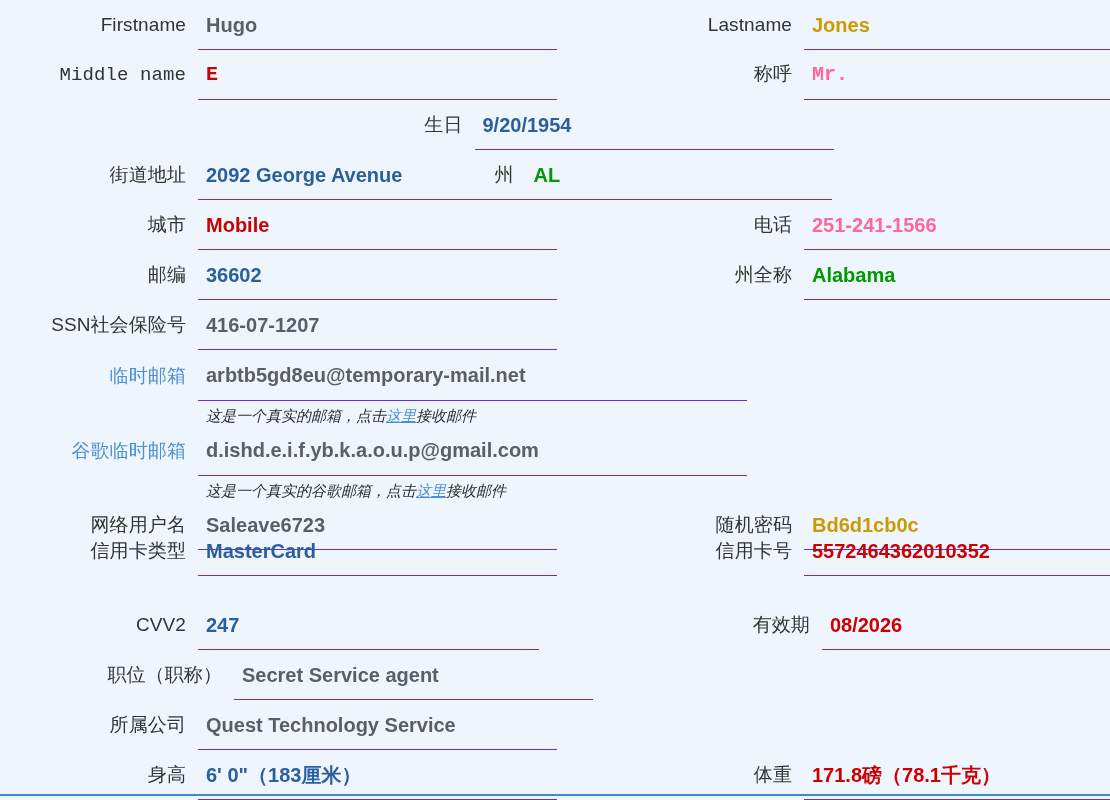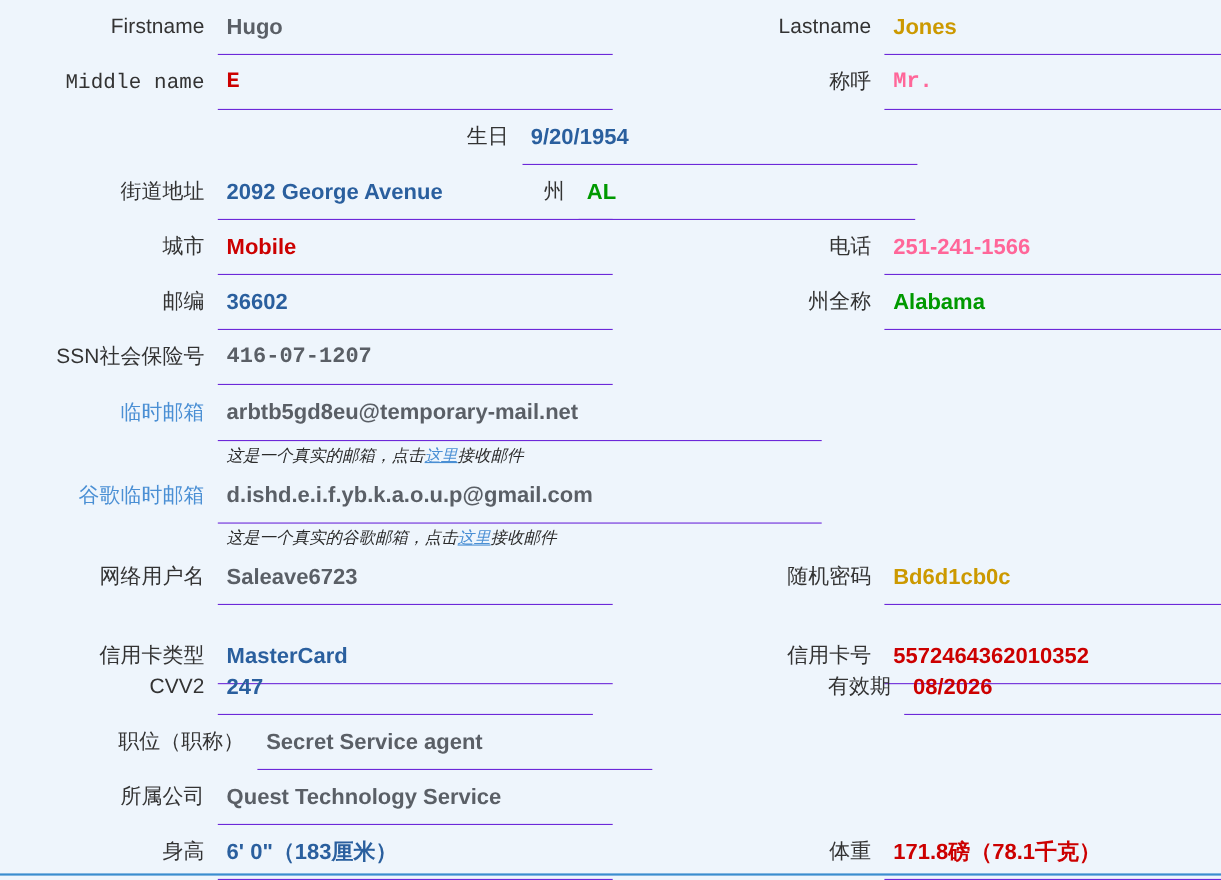--- a/index.html
+++ b/index.html
@@ -76,21 +76,20 @@
     white-space: nowrap;
   }
 
   .subnote {
     box-sizing: border-box;
     font-size: 15px;
     font-style: italic;
     color: #2b2b2b;
     line-height: 18px;
     white-space: nowrap;
-    font-family: Liberation Mono, monospace;
   }
   .subnote .lnk {
     color: #4a8fd4;
     text-decoration: underline;
     cursor: pointer;
   }
 
   .bottom-rule {
     position: absolute;
     left: 0;
@@ -188,21 +187,21 @@
           <div class="label">州全称</div>
           <div class="field">
             <span class="value" style="color: rgb(0, 153, 0);">Alabama</span>
           </div>
         </div>
       </div>
       <div class="row" style="top: 300px; height: 50px;">
         <div class="col col-left">
           <div class="label">SSN社会保险号</div>
           <div class="field">
-            <span class="value" style="color: rgb(90, 95, 102); font-family: Liberation Mono, monospace;">416-07-1207</span>
+            <span class="value" style="color: rgb(90, 95, 102);">416-07-1207</span>
           </div>
         </div>
         <div class="col col-right">
           <div class="label"></div>
           <div class="field nobar">
             <span class="value" style="color: rgb(51, 51, 51);"></span>
           </div>
         </div>
       </div>
       <div class="row" style="top: 350px; height: 75px;">
@@ -234,21 +233,21 @@
             <span class="value" style="color: rgb(90, 95, 102);">Saleave6723</span>
           </div>
         </div>
         <div class="col col-right">
           <div class="label">随机密码</div>
           <div class="field">
             <span class="value" style="color: rgb(204, 153, 0);">Bd6d1cb0c</span>
           </div>
         </div>
       </div>
-      <div class="row" style="top: 572px; height: 50px;">
+      <div class="row" style="top: 526px; height: 50px;">
         <div class="col col-left">
           <div class="label">信用卡类型</div>
           <div class="field">
             <span class="value" style="color: rgb(42, 95, 158);">MasterCard</span>
           </div>
         </div>
         <div class="col col-right">
           <div class="label">信用卡号</div>
           <div class="field">
             <span class="value" style="color: rgb(204, 0, 0);">5572464362010352</span>

